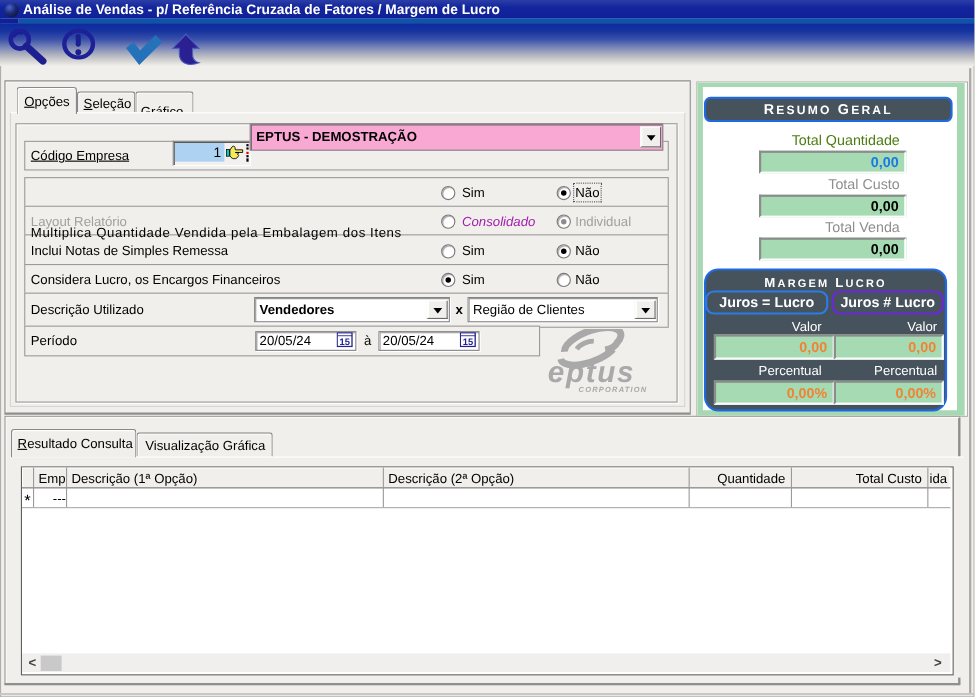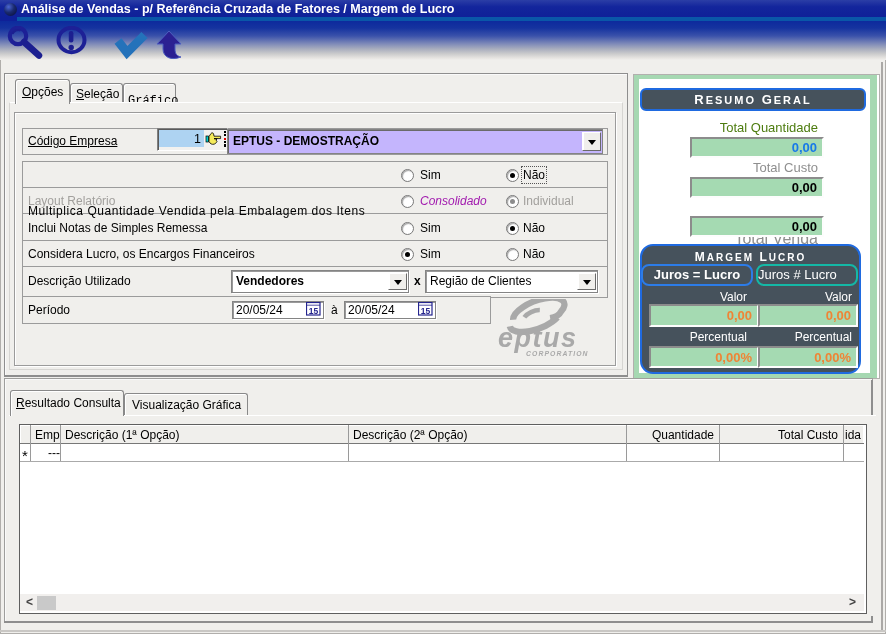--- a/index.html
+++ b/index.html
@@ -58,41 +58,41 @@
   <path d="M169,5 L181,18 L175,18 L175,23 C175,28 177,30 181,31 C171,35 163,31 163,23 L163,18 L157,18 Z" fill="#2b2092" stroke="#4d5ec0" stroke-width="1"></path>
 </svg>
 
 <div class="abs" style="left:4px;top:73px;width:622px;height:301px;border:1px solid #8e8e8e;border-bottom:2px solid #8e8e8e;background:#f0efec;box-shadow:inset 1px 1px 0 #fafafa;"></div>
 <div class="tab" style="left:15px;top:79px;width:53px;height:24px;z-index:3;"></div>
 <div class="tab" style="left:70px;top:83px;width:51px;height:20px;"></div>
 <div class="tab" style="left:123px;top:83px;width:51px;height:20px;"></div>
 <div class="abs" style="left:9px;top:102px;width:612px;height:266px;background:#f0efec;border:1px solid #d6d5d2;border-top:1px solid #fff;z-index:2;"></div>
 <div class="lbl" style="left:22px;top:85px;z-index:4;"><span style="text-decoration:underline">O</span>pções</div>
 <div class="lbl" style="left:76px;top:87px;"><span style="text-decoration:underline">S</span>eleção</div>
-<div class="lbl" style="left:128px;top:94px;font-family:Liberation Mono, monospace;"><span style="text-decoration:underline">G</span>ráfico</div>
+<div class="lbl" style="left:128px;top:94px;"><span style="text-decoration:underline">G</span>ráfico</div>
 
 <div class="abs" style="left:14px;top:112px;width:600px;height:252px;border:1px solid #9b9b9b;box-shadow:1px 1px 0 #fff, inset 1px 1px 0 #fff;z-index:2;"></div>
 
 <div class="rowbox" style="left:22px;top:128px;width:584px;height:25px;z-index:3;"></div>
 <div class="lbl" style="left:28px;top:134px;z-index:4;text-decoration:underline;">Código Empresa</div>
 <div class="abs" style="left:157px;top:128px;width:69px;height:21px;border:1px solid #808080;border-bottom-color:#fff;border-right-color:#fff;box-shadow:inset 1px 1px 0 #5a5a5a;background:#f2f1ef;z-index:4;">
   <div style="position:absolute;left:1px;top:1px;width:45px;height:17px;background:#aed3f2;text-align:right;"><span style="position:relative;top:2px;right:3px;font-size:12.5px;">1</span></div>
   <svg width="17" height="17" style="position:absolute;left:47px;top:1px;" viewBox="0 0 17 17">
     <rect x="1" y="6" width="2.6" height="6" fill="#00cccc" stroke="#000" stroke-width="0.7"></rect>
     <path d="M4,6.5 L6,3.5 C6.8,2.4 8.4,2.8 8.6,4 L9,6.2 L15.6,6.2 L15.6,8.6 L9,8.6 L12,9.2 L11,10 L12,11.5 L10.5,13.5 C9,14.8 6,14.5 5,13 L4,11.5 Z" fill="#f4ea5a" stroke="#000" stroke-width="0.8"></path>
     <path d="M9,8.6 L12.5,8.6" stroke="#000" stroke-width="0.6"></path>
   </svg>
   <div style="position:absolute;left:65px;top:1px;width:3px;height:17px;"></div>
   <div style="position:absolute;right:1px;top:1.5px;width:2.4px;height:2.4px;background:#000;"></div>
   <div style="position:absolute;right:1px;top:5px;width:2.4px;height:2.4px;background:#000;"></div>
   <div style="position:absolute;right:1px;top:8.5px;width:2.4px;height:2.4px;background:#e00000;"></div>
   <div style="position:absolute;right:1px;top:12px;width:2.4px;height:2.4px;background:#000;"></div>
   <div style="position:absolute;right:1px;top:15.2px;width:2.4px;height:2.4px;background:#000;"></div>
 </div>
-<div class="abs" style="left:227px;top:129px;width:374px;height:23px;background:#c4b5fd;border:1px solid #848484;box-shadow:inset 1px 1px 0 #6a6a6a;z-index:4;">
+<div class="abs" style="left:227px;top:112px;width:374px;height:23px;background:#f9a8d4;border:1px solid #848484;box-shadow:inset 1px 1px 0 #6a6a6a;z-index:4;">
   <div style="position:absolute;left:5px;top:4px;font-weight:bold;">EPTUS - DEMOSTRAÇÃO</div>
   <div class="cbtn">
       <div class="tri"></div>
     </div>
 </div>
 
 <div class="rowbox" style="left:22px;top:161px;width:584px;height:26px;z-index:3;"></div>
 <div class="rowbox" style="left:22px;top:187px;width:584px;height:26px;z-index:3;"></div>
 <div class="rowbox" style="left:22px;top:213px;width:584px;height:27px;z-index:3;"></div>
 <div class="rowbox" style="left:22px;top:240px;width:584px;height:26px;z-index:3;"></div>
@@ -178,27 +178,27 @@
 
 <div class="abs" style="left:633px;top:74px;width:247px;height:305px;background:#fff;border:1px solid #b2b0ae;box-sizing:border-box;"></div>
 <div class="abs" style="left:634px;top:75px;width:243px;height:303px;border-style:solid;border-color:#a6d8b2;border-width:4px 7px 5px 5px;background:#fff;box-sizing:border-box;"></div>
 
 <div class="gphdr abs" style="left:640px;top:88px;width:222px;height:19px;border-width:2px;border-radius:6px;font-size:13px;line-height:19px;">R<span style="font-size:11px">ESUMO</span> G<span style="font-size:11px">ERAL</span></div>
 
 <div class="glbl" style="left:660px;top:120px;width:158px;color:#4d7c0f;font-size:13px;">Total Quantidade</div>
 <div class="gval" style="left:690px;top:137px;width:125px;height:16px;font-size:13px;color:#1779e8;padding:1px 5px 0 0;">0,00</div>
 <div class="glbl" style="left:660px;top:160px;width:158px;color:#8e8e8e;font-size:13px;">Total Custo</div>
 <div class="gval" style="left:690px;top:177px;width:125px;height:16px;font-size:13px;color:#000;padding:1px 5px 0 0;">0,00</div>
-<div class="glbl" style="left:660px;top:199px;width:158px;color:#8e8e8e;font-size:16px;margin-top:31px;">Total Venda</div>
+<div class="glbl" style="left:660px;top:199px;width:158px;color:#8e8e8e;font-size:13px;">Total Venda</div>
 <div class="gval" style="left:690px;top:216px;width:125px;height:16px;font-size:13px;color:#000;padding:1px 5px 0 0;">0,00</div>
 
 <div class="abs" style="left:640px;top:244px;width:221px;height:130px;background:#46525c;border:2px solid #1f6ae0;border-radius:13px;box-sizing:border-box;"></div>
 <div class="abs" style="left:640px;top:250px;width:221px;text-align:center;color:#fff;font-weight:bold;font-size:12px;letter-spacing:2px;">M<span style="font-size:10px">ARGEM</span> L<span style="font-size:10px">UCRO</span></div>
 <div class="abs" style="left:641px;top:264px;width:112px;height:22px;border:2px solid #2c7ce8;border-radius:8px;box-sizing:border-box;color:#fff;font-weight:bold;font-size:13px;text-align:center;line-height:17px;">Juros = Lucro</div>
-<div class="abs" style="left:756px;top:264px;width:102px;height:22px;border:2px solid #14b8a6;border-radius:8px;box-sizing:border-box;color:#fff;font-weight:normal;font-size:13px;text-align:left;line-height:17px;">Juros # Lucro</div>
+<div class="abs" style="left:756px;top:264px;width:102px;height:22px;border:2px solid #6d28d9;border-radius:8px;box-sizing:border-box;color:#fff;font-weight:bold;font-size:13px;text-align:center;line-height:17px;">Juros # Lucro</div>
 
 <div class="glbl" style="left:660px;top:290px;width:87px;color:#fff;font-size:12px;">Valor</div>
 <div class="glbl" style="left:765px;top:290px;width:87px;color:#fff;font-size:12px;">Valor</div>
 <div class="gval" style="left:649px;top:304px;width:101px;height:17px;font-size:13px;color:#ef8435;padding:2px 5px 0 0;">0,00</div>
 <div class="gval" style="left:758px;top:304px;width:91px;height:17px;font-size:13px;color:#ef8435;padding:2px 5px 0 0;">0,00</div>
 <div class="glbl" style="left:660px;top:330px;width:87px;color:#fff;font-size:12px;">Percentual</div>
 <div class="glbl" style="left:765px;top:330px;width:87px;color:#fff;font-size:12px;">Percentual</div>
 <div class="gval" style="left:649px;top:346px;width:101px;height:16px;font-size:13px;color:#ef8435;padding:2px 5px 0 0;">0,00%</div>
 <div class="gval" style="left:758px;top:346px;width:91px;height:16px;font-size:13px;color:#ef8435;padding:2px 5px 0 0;">0,00%</div>
 

